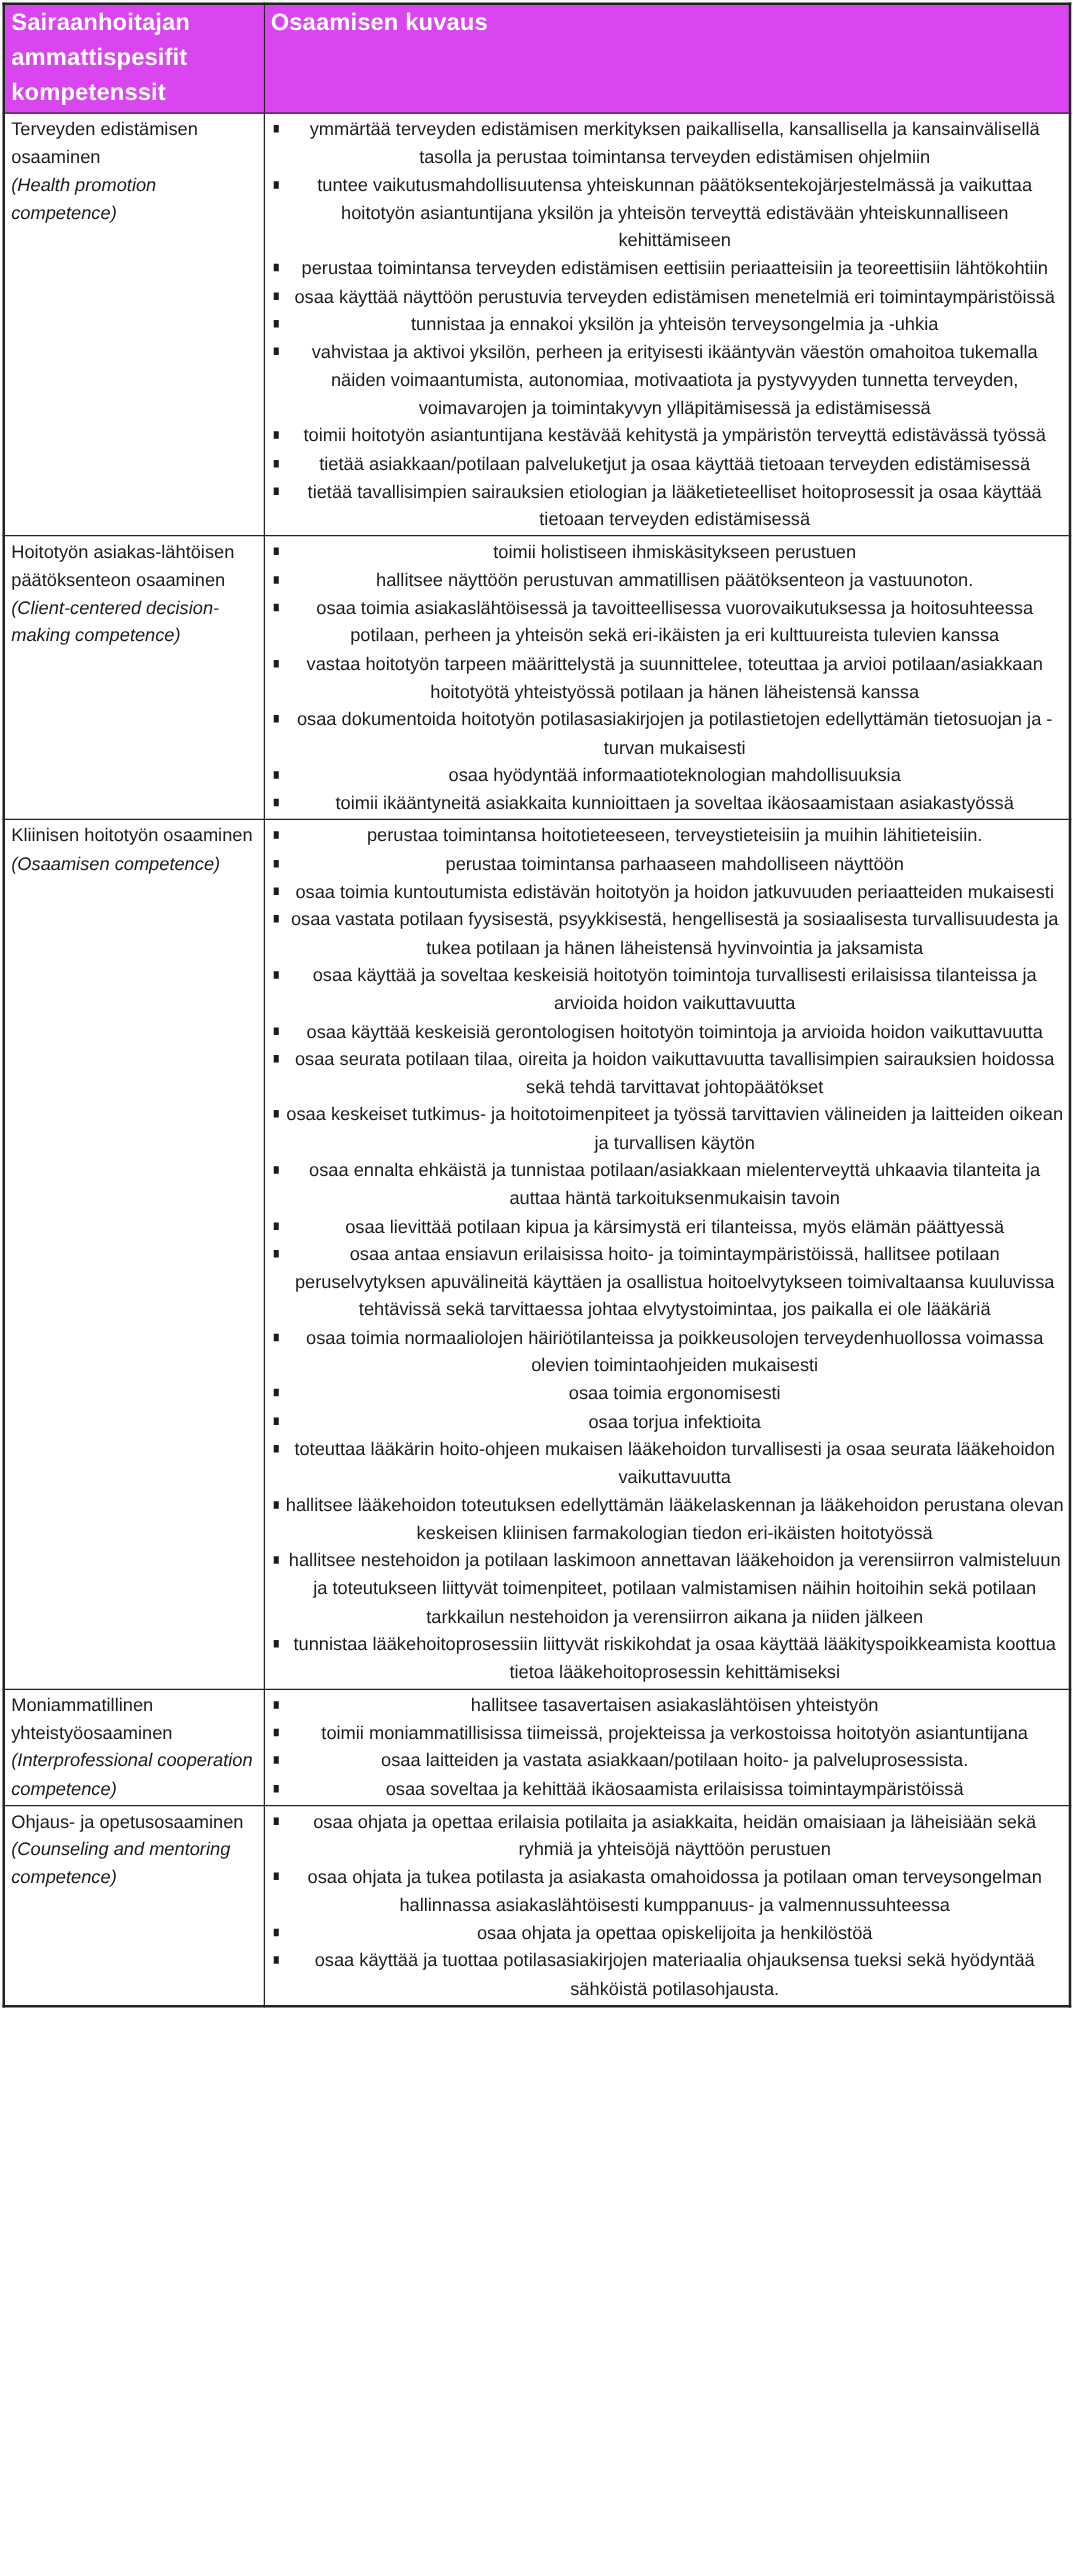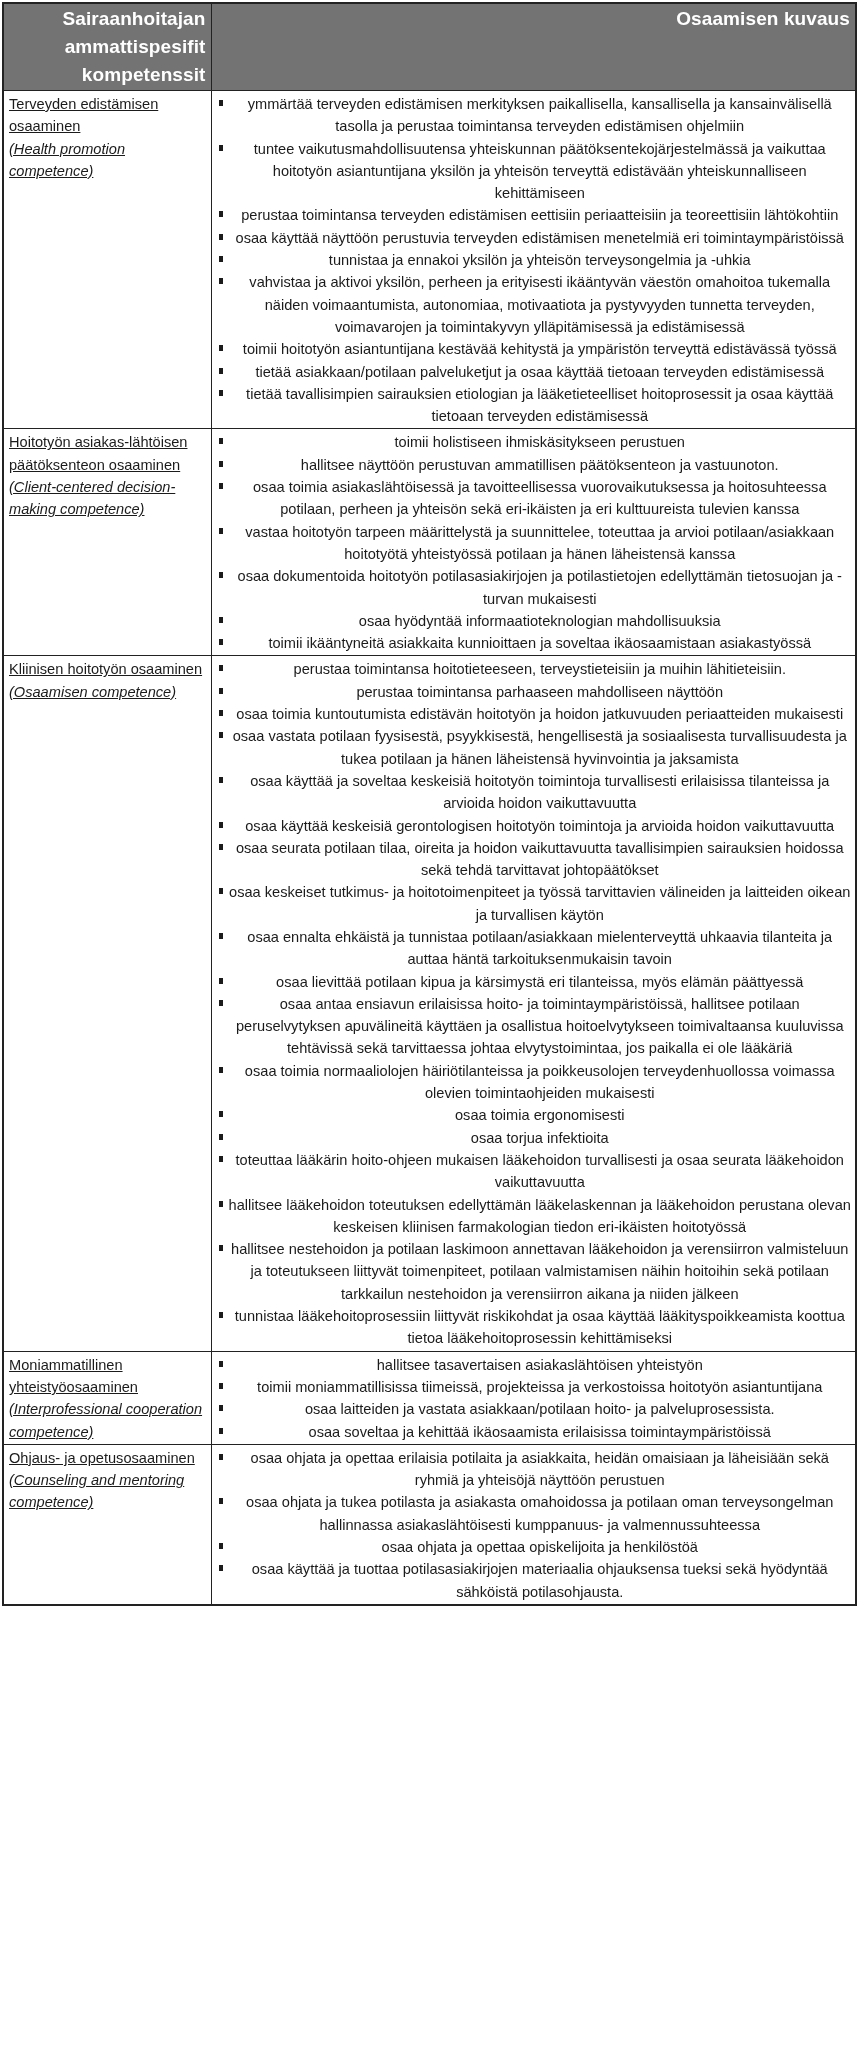--- a/index.html
+++ b/index.html
@@ -10,39 +10,39 @@
     border-collapse: collapse;
     font-family: "Liberation Sans", "DejaVu Sans", sans-serif;
     font-size: 14.6px;
     color: #1b1b1b;
     table-layout: fixed;
     border: 2px solid #222;
   }
   table.comp col.c1 { width: 208px; }
   table.comp col.c2 { width: 645px; }
   table.comp th {
-    background: #737373;
+    background: #d946ef;
     color: #ffffff;
     font-weight: bold;
     font-size: 19px;
     line-height: 28px;
-    text-align: right;
+    text-align: left;
     vertical-align: top;
     padding: 1px 5px 1px 5px;
     border: 1.5px solid #222;
     letter-spacing: 0.1px;
   }
   table.comp td {
     vertical-align: top;
     border: 1.5px solid #222;
     padding: 2px 4px 1px 5px;
     line-height: 22.3px;
   }
-  .cat-name { display: block; text-decoration: underline; }
-  .cat-en { display: block; font-style: italic; text-decoration: underline; }
+  .cat-name { display: block; }
+  .cat-en { display: block; font-style: italic; }
   ul.items { list-style: none; margin: 0; padding: 0; text-align: center; }
   ul.items li { position: relative; padding-left: 12px; }
   ul.items li .bullet {
     position: absolute; left: 2px; top: 7px;
     width: 4px; height: 6px; background: #1b1b1b;
   }
 </style>
 </head>
 <body>
 

